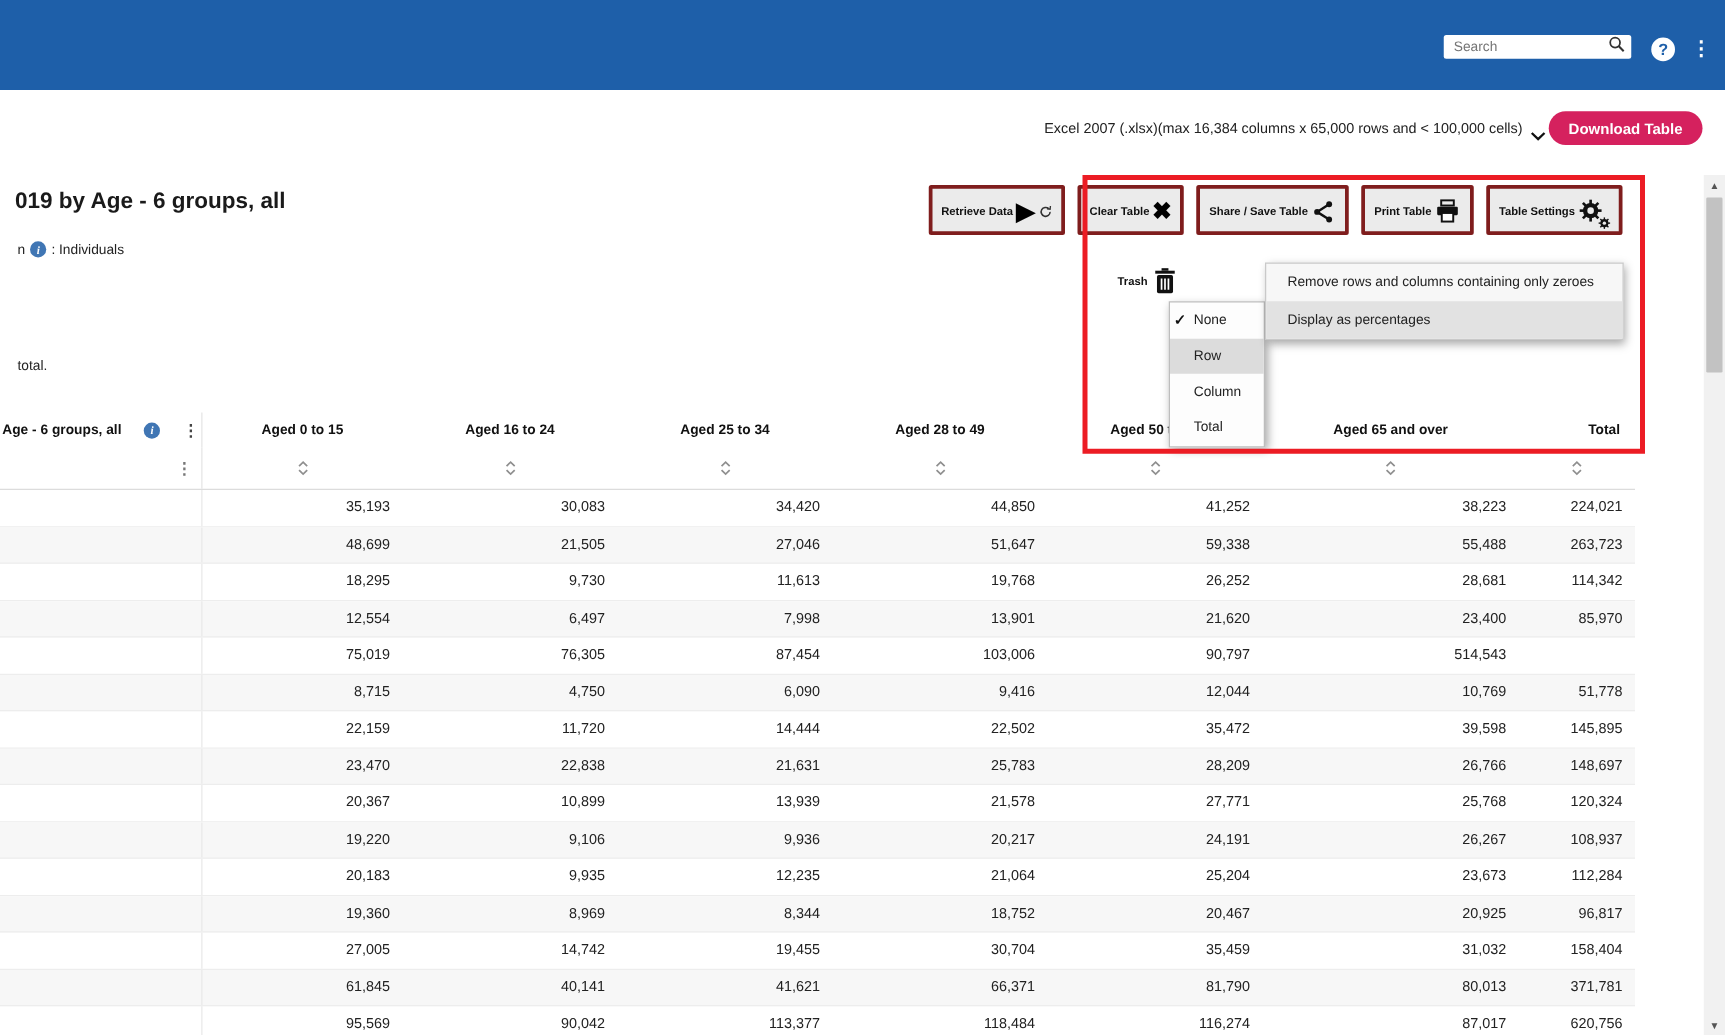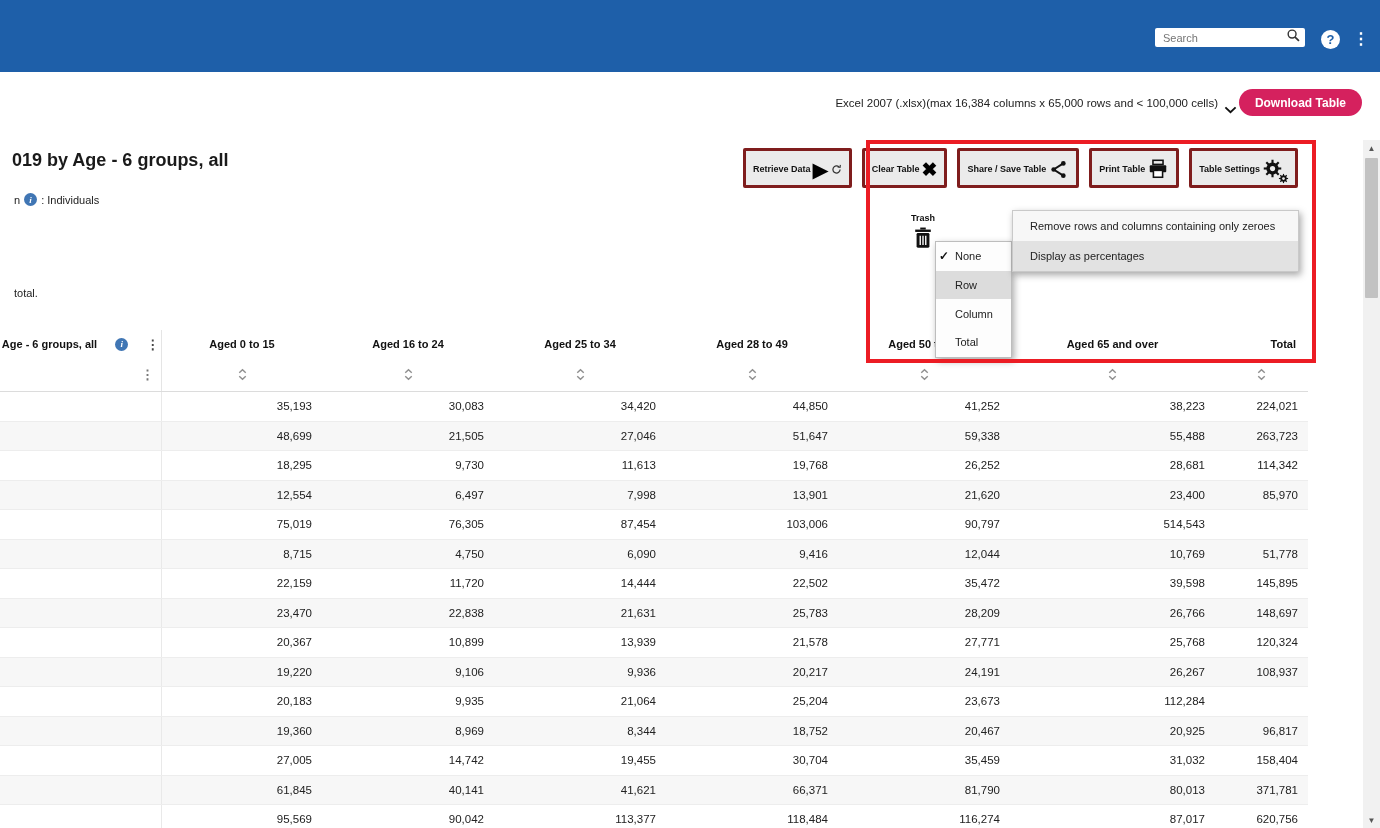--- a/index.html
+++ b/index.html
@@ -31,21 +31,21 @@
   .toolbar { position:absolute; right:82px; top:148px; display:flex; gap:10px; z-index:4; }
   .tool { background:#ebebeb; border:3px solid #7f1d1d; border-radius:2px; padding:5px 7px 3px; display:flex; align-items:center; gap:2px; cursor:pointer; }
   .tlabel { font-size:9px; font-weight:bold; color:#111; white-space:nowrap; }
   .ticon { height:26px; display:flex; align-items:center; justify-content:center; gap:2px; }
   .play-glyph { font-size:21px; line-height:1; color:#000; }
   .clear-glyph { font-size:19px; font-weight:bold; color:#000; line-height:1; }
   .gear-wrap { position:relative; width:26px; height:25px; }
   .gear-wrap .g-big { position:absolute; left:0; top:1px; }
   .gear-wrap .g-small { position:absolute; right:-1px; bottom:-2px; }
 
-  .trash-tool { position:absolute; left:894px; top:210px; width:58px; display:flex; flex-direction:column; align-items:center; gap:3px; z-index:4; background:#fff; padding:3px 0; cursor:pointer; }
+  .trash-tool { position:absolute; left:894px; top:210px; width:58px; display:flex; flex-direction:row; align-items:center; gap:3px; z-index:4; background:#fff; padding:3px 0; cursor:pointer; }
 
   
   .menu-left { position:absolute; left:935px; top:241px; width:77px; background:#fdfdfd; border:1px solid #bdbdbd; box-shadow:2px 3px 7px rgba(0,0,0,.35); z-index:6; }
   .mitem { position:relative; height:28.7px; display:flex; align-items:center; padding-left:19px; font-size:11px; color:#222; cursor:pointer; }
   .mitem.hl { background:#dcdcdc; }
   .chk { position:absolute; left:3px; top:50%; transform:translateY(-50%); font-size:12px; font-weight:bold; color:#111; }
 
   .menu-right { position:absolute; left:1012px; top:210px; width:287px; background:#f7f7f7; border:1px solid #c9c9c9; box-shadow:2px 3px 7px rgba(0,0,0,.35); z-index:6; }
   .mitem2 { height:30px; display:flex; align-items:center; padding-left:17px; font-size:11px; color:#222; white-space:nowrap; cursor:pointer; }
   .mitem2.hl { background:#e2e2e2; }
@@ -380,20 +380,21 @@
           <div class="cell">9,936</div>
           <div class="cell">20,217</div>
           <div class="cell">24,191</div>
           <div class="cell">26,267</div>
           <div class="cell">108,937</div>
         </div>
         <div class="tgrid trow">
           <div class="cell labelcell"></div>
           <div class="cell">20,183</div>
           <div class="cell">9,935</div>
+          <div class="cell">12,235</div>
           <div class="cell">21,064</div>
           <div class="cell">25,204</div>
           <div class="cell">23,673</div>
           <div class="cell">112,284</div>
         </div>
         <div class="tgrid trow alt">
           <div class="cell labelcell"></div>
           <div class="cell">19,360</div>
           <div class="cell">8,969</div>
           <div class="cell">8,344</div>

